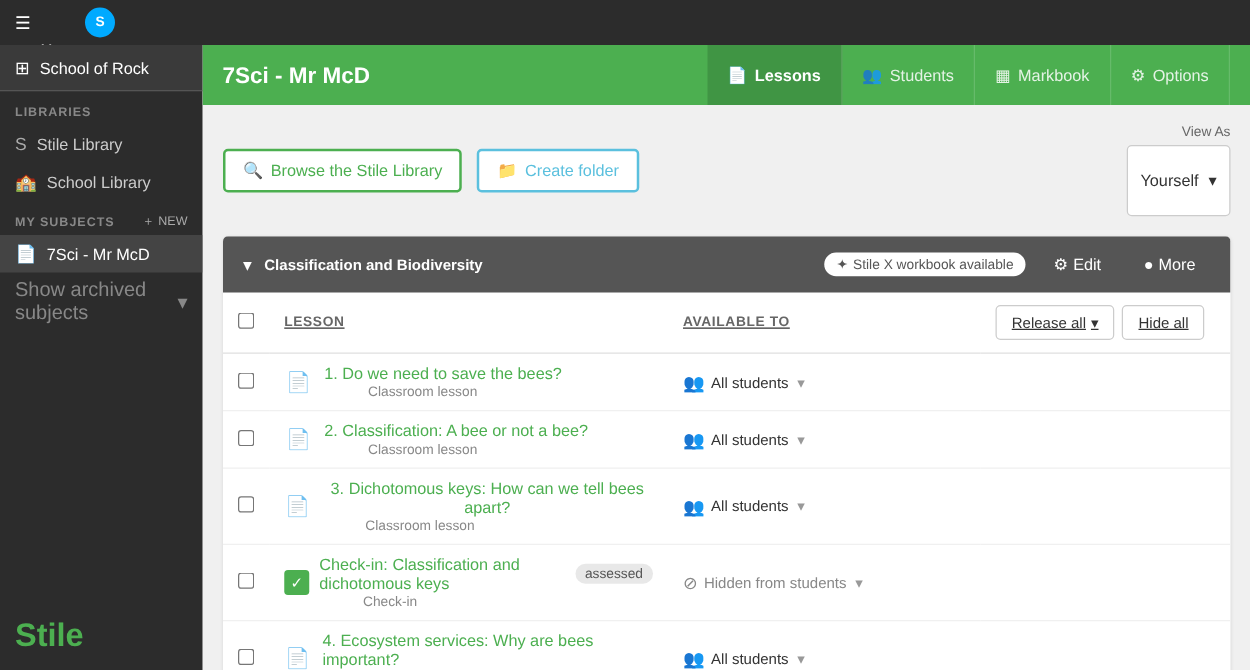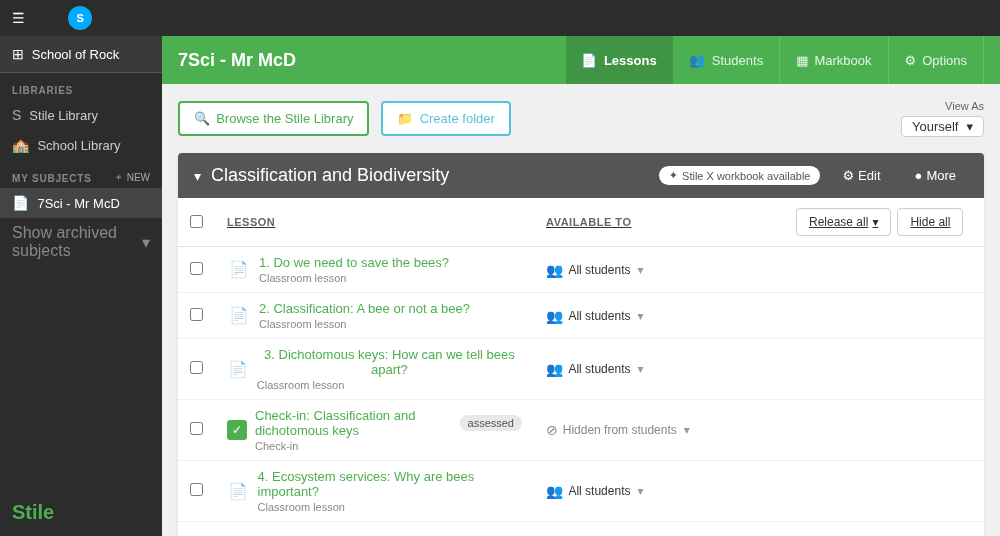--- a/index.html
+++ b/index.html
@@ -82,21 +82,21 @@
       align-items: center;
       justify-content: space-between;
       padding: 6px 12px;
       color: #888;
       font-size: 16px;
       cursor: pointer;
     }
     .stile-logo {
       margin-top: auto;
       padding: 12px;
-      font-size: 20px;
+      font-size: 26px;
       font-weight: 800;
       color: #4caf50;
     }
 
     
     .content { flex: 1; display: flex; flex-direction: column; overflow: hidden; }
 
     
     .subject-header {
       background: #4caf50;
@@ -126,21 +126,21 @@
     .page-content { flex: 1; overflow-y: auto; padding: 16px; background: #f0f0f0; }
 
     
     .action-bar { display: flex; align-items: center; gap: 12px; margin-bottom: 16px; }
     .view-as { margin-left: auto; display: flex; flex-direction: column; align-items: flex-end; gap: 4px; }
     .view-as-label { font-size: 11px; color: #666; }
     .view-as-select {
       border: 1px solid #ccc;
       background: #fff;
       border-radius: 4px;
-      padding: 2px 10px;
+      padding: 20px 10px;
       font-size: 13px;
       cursor: pointer;
       display: flex;
       align-items: center;
       gap: 8px;
     }
 
     .btn-browse {
       background: #fff;
       border: 2px solid #4caf50;
@@ -171,21 +171,21 @@
     
     .unit-section { background: #fff; border-radius: 4px; box-shadow: 0 1px 3px rgba(0,0,0,0.1); overflow: hidden; }
     .unit-header {
       background: #555;
       color: #fff;
       display: flex;
       align-items: center;
       padding: 10px 16px;
       gap: 10px;
     }
-    .unit-title { font-size: 18px; font-weight: 400; flex: 1; }
+    .unit-title { font-size: 12px; font-weight: 700; flex: 1; }
     .unit-badge {
       background: #fff;
       color: #555;
       border-radius: 12px;
       padding: 3px 10px;
       font-size: 11px;
       font-weight: 500;
       display: flex;
       align-items: center;
       gap: 4px;
@@ -230,21 +230,21 @@
     }
     .lessons-table td { padding: 8px 12px; vertical-align: middle; }
     .lessons-table tbody tr { border-bottom: 1px solid #f0f0f0; }
 
     .col-check { width: 32px; }
     .col-lesson { }
     .col-available { width: 250px; }
     .col-actions { width: 200px; text-align: right; }
 
     .lesson-title { color: #4caf50; font-size: 13px; cursor: pointer; }
-    .lesson-type { color: #888; font-size: 11px; margin-top: 2px; }
+    .lesson-type { color: #888; font-size: 11px; margin-top: 2px; margin-left: 35px; }
     .lesson-icon {
       width: 24px;
       height: 24px;
       display: flex;
       align-items: center;
       justify-content: center;
     }
     .doc-icon { color: #4caf50; font-size: 16px; }
     .check-icon-green {
       width: 20px; height: 20px;

